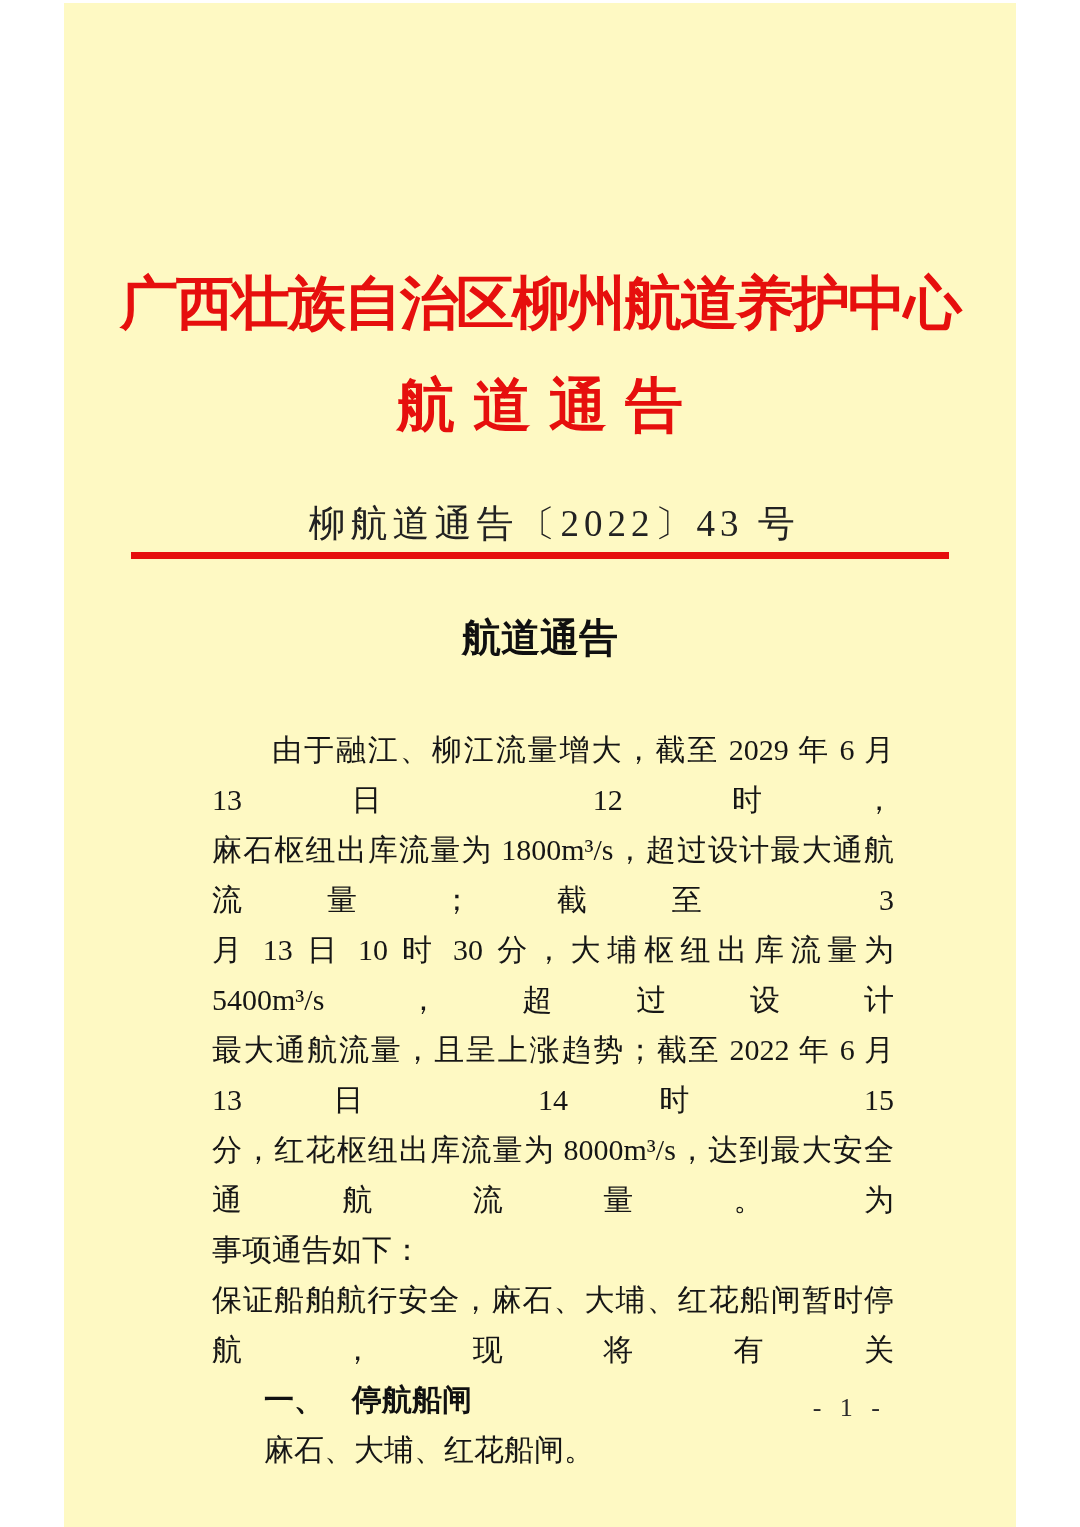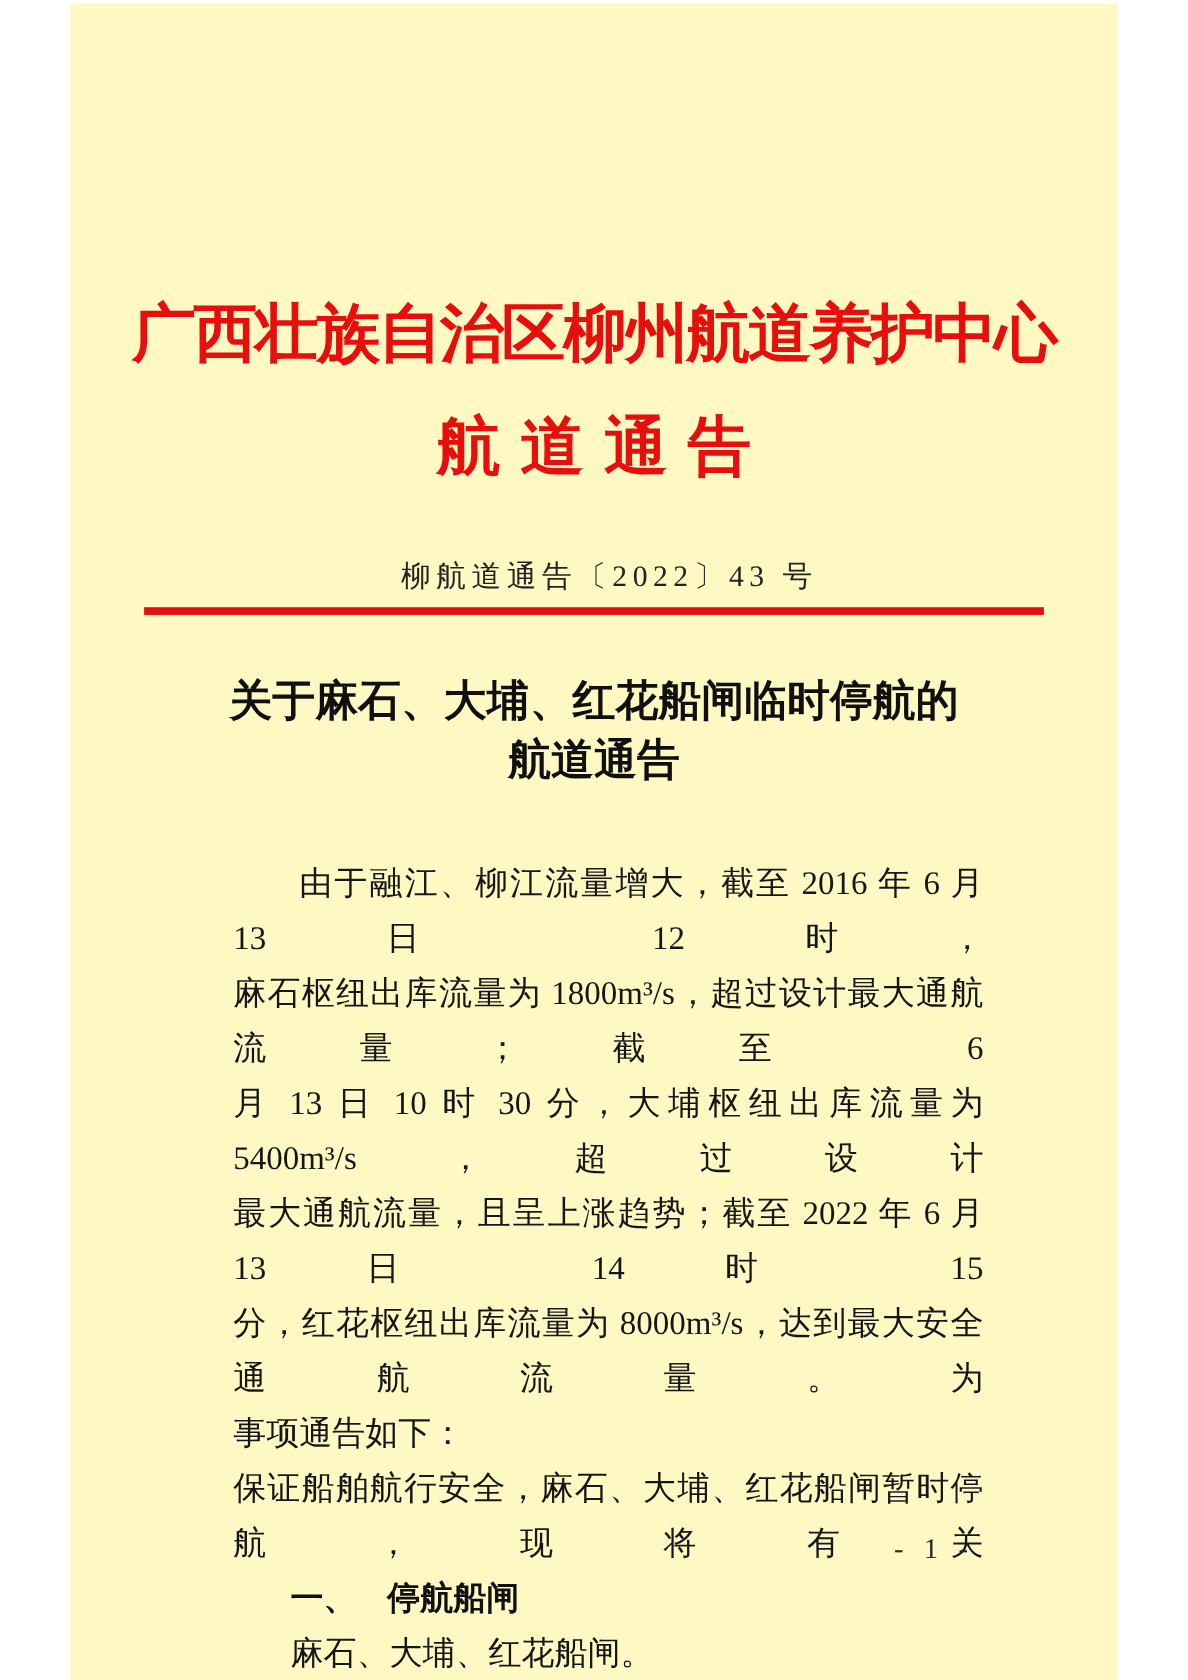--- a/index.html
+++ b/index.html
@@ -31,21 +31,21 @@
     font-size: 58px;
     line-height: 1;
     font-weight: bold;
     color: var(--accent-red);
     letter-spacing: 18px;
     text-indent: 18px;
   }
   .doc-number {
     margin-top: 72px;
     text-align: center;
-    font-size: 27px;
+    font-size: 37px;
     line-height: 34px;
     letter-spacing: 5px;
     color: #222;
     padding-left: 28px;
   }
   .red-rule {
     width: 818px;
     height: 7px;
     margin: 11px auto 0 auto;
     background: var(--accent-red);
@@ -98,29 +98,28 @@
 
   <div class="org-title-1">广西壮族自治区柳州航道养护中心</div>
 
   <div class="org-title-2">航道通告</div>
 
   <div class="doc-number">柳航道通告〔2022〕43 号</div>
 
   <div class="red-rule"></div>
 
   <div class="notice-title">
-    <div>关于麻石、大埔、红花船闸临时停航的</div>
     <div>航道通告</div>
   </div>
 
   <div class="body">
 
 
-    <div class="line j indent">由于融江、柳江流量增大，截至 2016 年 6 月 13 日 12 时，</div>
-    <div class="line j">麻石枢纽出库流量为 1800m³/s，超过设计最大通航流量；截至 6</div>
+    <div class="line j indent">由于融江、柳江流量增大，截至 2029 年 6 月 13 日 12 时，</div>
+    <div class="line j">麻石枢纽出库流量为 1800m³/s，超过设计最大通航流量；截至 3</div>
     <div class="line j">月 13 日 10 时 30 分，大埔枢纽出库流量为 5400m³/s，超过设计</div>
     <div class="line j">最大通航流量，且呈上涨趋势；截至 2022 年 6 月 13 日 14 时 15</div>
     <div class="line j">分，红花枢纽出库流量为 8000m³/s，达到最大安全通航流量。为</div>
     <div class="line">事项通告如下：</div>
     <div class="line j">保证船舶航行安全，麻石、大埔、红花船闸暂时停航，现将有关</div>
 
     <div class="line section-heading">
       <span>一、</span><span class="sec-title">停航船闸</span>
     </div>
     <div class="line section-content">麻石、大埔、红花船闸。</div>

